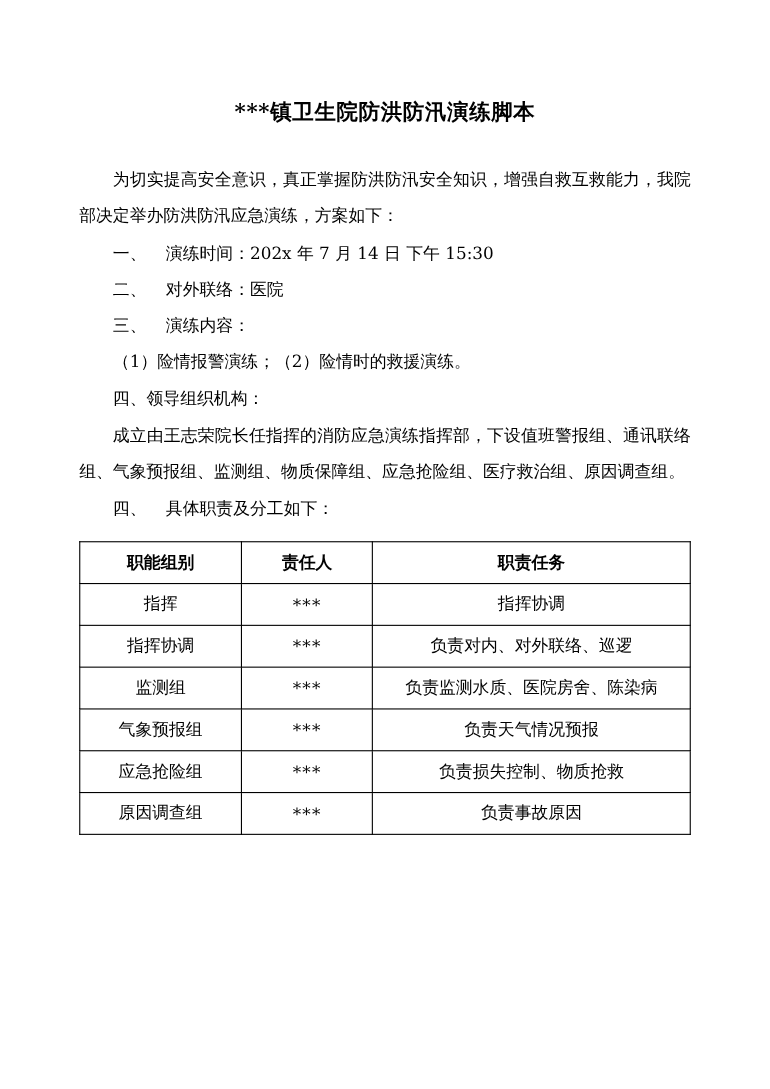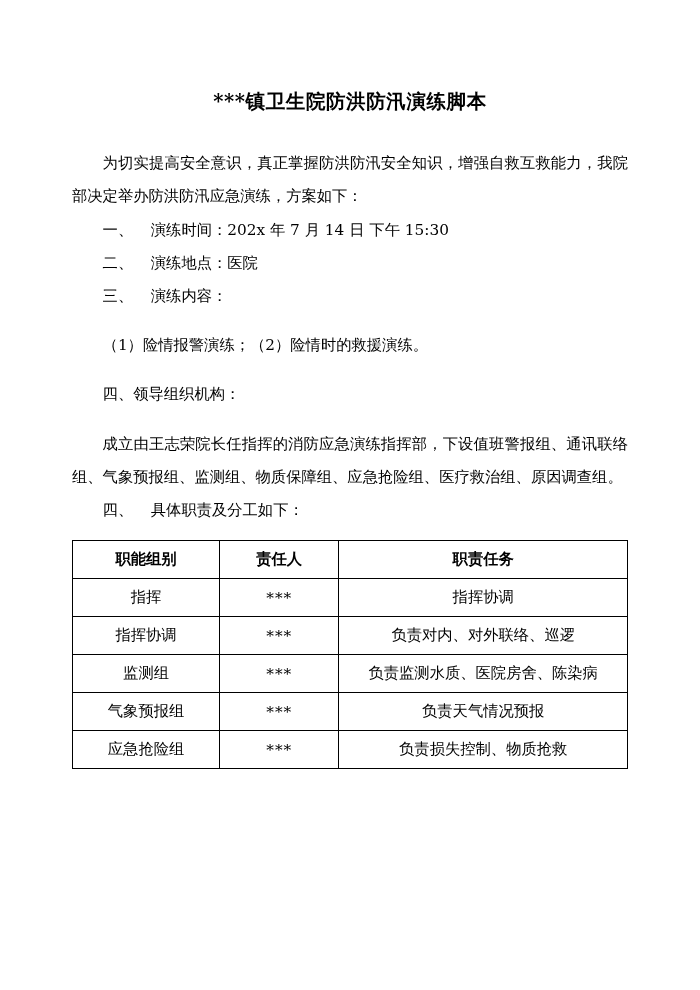--- a/index.html
+++ b/index.html
@@ -43,21 +43,21 @@
   .list-line {
     text-indent: 2em;
     margin-top: 0;
   }
   .list-line .gap {
     display: inline-block;
     width: 1.15em;
   }
   .block-para {
     text-indent: 2em;
-    margin-top: 16px;
+    margin-top: 0;
   }
   table.duty-table {
     border-collapse: collapse;
     width: 100%;
     margin-top: 13px;
     table-layout: fixed;
   }
   table.duty-table td, table.duty-table th {
     border: 1px solid #000000;
     height: 37px;
@@ -81,21 +81,21 @@
 <body>
 
 <div class="page">
 
   <h1 class="doc-title">***镇卫生院防洪防汛演练脚本</h1>
 
   <p class="body-text para-indent">为切实提高安全意识，真正掌握防洪防汛安全知识，增强自救互救能力，我院部决定举办防洪防汛应急演练，方案如下：</p>
 
   <p class="body-text list-line"><span>一、</span><span class="gap"></span><span>演练时间：202x 年 7 月 14 日 下午 15:30</span></p>
 
-  <p class="body-text list-line"><span>二、</span><span class="gap"></span><span>演练地点：医院</span></p>
+  <p class="body-text list-line"><span>二、</span><span class="gap"></span><span>对外联络：医院</span></p>
 
   <p class="body-text list-line"><span>三、</span><span class="gap"></span><span>演练内容：</span></p>
 
   <p class="body-text block-para">（1）险情报警演练；（2）险情时的救援演练。</p>
 
   <p class="body-text block-para">四、领导组织机构：</p>
 
   <p class="body-text block-para">成立由王志荣院长任指挥的消防应急演练指挥部，下设值班警报组、通讯联络组、气象预报组、监测组、物质保障组、应急抢险组、医疗救治组、原因调查组。</p>
 
   <p class="body-text list-line"><span>四、</span><span class="gap"></span><span>具体职责及分工如下：</span></p>
@@ -132,16 +132,21 @@
       <tr>
         <td>气象预报组</td>
         <td class="stars">***</td>
         <td>负责天气情况预报</td>
       </tr>
       <tr>
         <td>应急抢险组</td>
         <td class="stars">***</td>
         <td>负责损失控制、物质抢救</td>
       </tr>
+      <tr>
+        <td>原因调查组</td>
+        <td class="stars">***</td>
+        <td>负责事故原因</td>
+      </tr>
     </tbody>
   </table>
 
 </div>
 
 </body></html>

